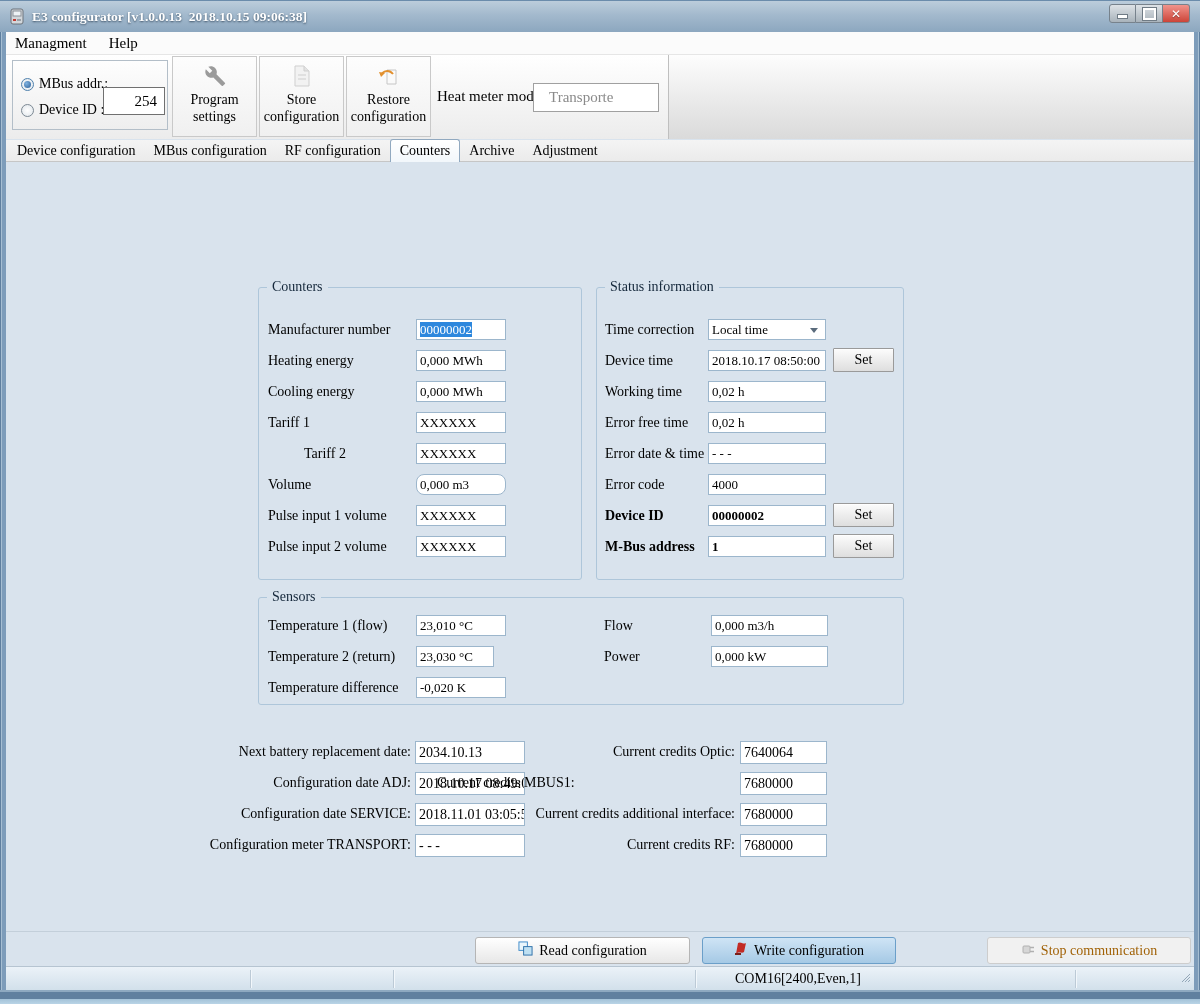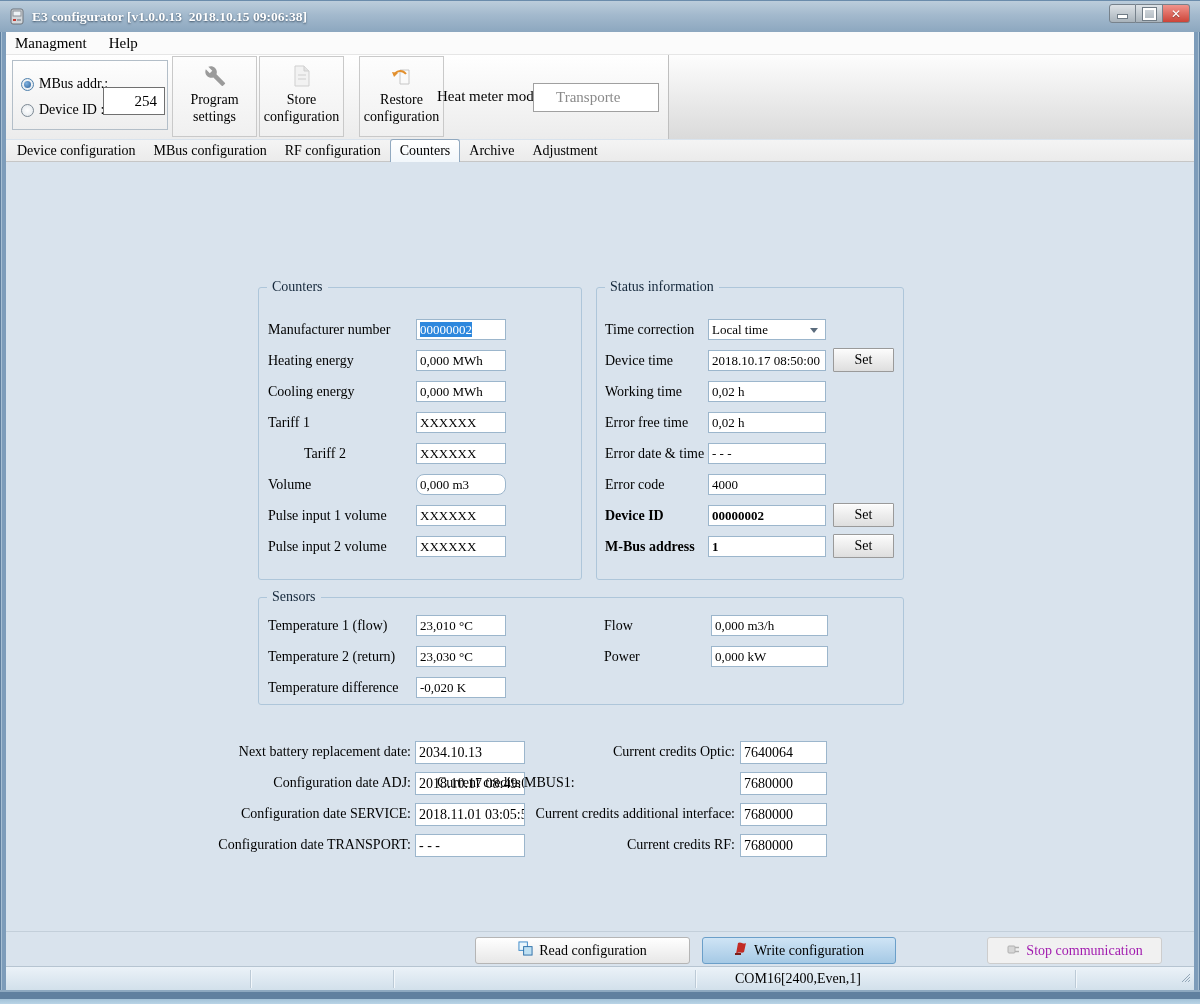--- a/index.html
+++ b/index.html
@@ -40,21 +40,21 @@
     background:radial-gradient(circle at 35% 35%,#7fb2e0,#2d5f96);}
   .radio-label{margin-left:5px;font-size:14px;line-height:14px;white-space:pre;}
   .addr-input{position:absolute;left:90px;top:26px;width:62px;height:28px;border:1px solid #707070;background:#fff;
     box-sizing:border-box;text-align:right;font-size:15px;line-height:26px;padding-right:7px;}
   .tbtn{position:absolute;top:1px;width:85px;height:81px;border:1px solid #c9c9c9;box-sizing:border-box;
     background:linear-gradient(180deg,#fdfdfd,#f0f0f0);display:flex;flex-direction:column;align-items:center;}
   .tbtn-icon{height:30px;display:flex;align-items:center;justify-content:center;margin-top:4px;}
   .tbtn-label{font-size:14px;text-align:center;line-height:17px;}
   .hm-label{position:absolute;left:431px;top:33px;font-size:15px;}
   .hm-input{position:absolute;left:527px;top:28px;width:126px;height:29px;border:1px solid #a0a0a0;background:#fff;
-    box-sizing:border-box;font-size:15px;line-height:27px;padding-left:22px;color:#8a8a8a;}
+    box-sizing:border-box;font-size:15px;line-height:27px;padding-left:15px;color:#8a8a8a;}
   
   .tabbar{position:absolute;left:6px;top:140px;width:1188px;height:22px;background:linear-gradient(#f4f4f4,#ebebeb);
     border-bottom:1px solid #c6c6c6;box-sizing:border-box;display:flex;align-items:flex-end;padding-left:2px;}
   .tab{font-size:14px;line-height:21px;padding:0 9px;color:#000;}
   .tab.active{background:linear-gradient(#ffffff,#f2f7fb);border:1px solid #91a9c0;border-bottom:none;
     border-radius:3px 3px 0 0;position:relative;top:1px;z-index:2;line-height:22px;}
   
   .content{position:absolute;left:6px;top:162px;width:1188px;height:804px;background:#d9e3ed;}
   .pre-action-line{position:absolute;left:6px;top:931px;width:1188px;height:1px;background:#c3cfda;}
   .groupbox{position:absolute;border:1px solid #aec6da;border-radius:3px;box-sizing:border-box;}
@@ -70,21 +70,21 @@
     border-right:4px solid transparent;border-top:5px solid #5a6b7c;}
   .setbtn{position:absolute;width:61px;height:24px;border:1px solid #9a9a9a;border-radius:1px;
     background:linear-gradient(#fcfcfc,#dedede);box-sizing:border-box;text-align:center;font-size:14px;line-height:21px;
     box-shadow:inset 0 1px 0 rgba(255,255,255,.8);}
   
   .abtn{position:absolute;top:937px;height:27px;border-radius:3px;box-sizing:border-box;display:flex;
     align-items:center;justify-content:center;font-size:14px;gap:6px;}
   .abtn .al{white-space:pre;}
   .abtn.read{left:475px;width:215px;background:linear-gradient(#ffffff,#e7e7e7);border:1px solid #b5b5b5;}
   .abtn.write{left:702px;width:194px;background:linear-gradient(#cfe4f5,#a5c9e5);border:1px solid #6b9fc9;}
-  .abtn.stop{left:987px;width:175px;background:#f1f1f1;border:1px solid #cdcdcd;color:#a21caf;}
+  .abtn.stop{left:987px;width:204px;background:#f1f1f1;border:1px solid #cdcdcd;color:#a16207;}
   
   .statusbar{position:absolute;left:6px;top:966px;width:1188px;height:24px;
     background:linear-gradient(#ebf2f8,#d2e0eb);border-top:1px solid #b6c4d1;box-sizing:border-box;}
   .sb-sep{position:absolute;top:3px;width:1px;height:18px;background:#bccad6;box-shadow:1px 0 0 #f2f7fb;}
   .sb-text{position:absolute;left:729px;top:0;line-height:23px;font-size:14px;}
   .grip{position:absolute;right:3px;bottom:3px;}
 </style>
 </head>
 <body>
 
@@ -150,21 +150,21 @@
       <span class="tbtn-icon">
         <svg width="20" height="24" viewBox="0 0 20 24">
             <path d="M3 2h9l5 5v15H3z" fill="#f2f2f2" stroke="#cfcfcf"></path>
             <path d="M12 2v5h5" fill="#e3e3e3" stroke="#cfcfcf"></path>
             <rect x="6" y="10" width="8" height="2" fill="#e0e0e0"></rect>
             <rect x="6" y="14" width="8" height="2" fill="#e0e0e0"></rect>
           </svg>
       </span>
       <span class="tbtn-label">Store configuration</span>
     </div>
-    <div class="tbtn" style="left:353px;">
+    <div class="tbtn" style="left:340px;">
       <span class="tbtn-icon">
         <svg width="24" height="24" viewBox="0 0 24 24">
           <path d="M10 6h9v14h-9z" fill="#fafafa" stroke="#c6c6c6"></path>
           <path d="M16 10c-4-5-10-3-12 1" fill="none" stroke="#e2902e" stroke-width="2"></path>
           <path d="M2 8l2 5 4-4z" fill="#e2902e"></path>
         </svg>
       </span>
       <span class="tbtn-label">Restore configuration</span>
     </div>
 
@@ -225,36 +225,36 @@
     <span class="flabel bold" style="left:8px;top:248px;">M-Bus address</span>
     <div class="ibox bold" style="left:111px;top:248px;width:118px;">1</div>
     <div class="setbtn" style="left:236px;top:246px;">Set</div>
   </div>
 
   <div class="groupbox" style="left:258px;top:597px;width:646px;height:108px;">
     <span class="gtitle">Sensors</span>
     <span class="flabel" style="left:9px;top:17px;">Temperature 1 (flow)</span>
     <div class="ibox" style="left:157px;top:17px;width:90px;">23,010 °C</div>
     <span class="flabel" style="left:9px;top:48px;">Temperature 2 (return)</span>
-    <div class="ibox" style="left:157px;top:48px;width:90px;">23,030 °C</div>
+    <div class="ibox" style="left:157px;top:48px;width:78px;">23,030 °C</div>
     <span class="flabel" style="left:9px;top:79px;">Temperature difference</span>
     <div class="ibox" style="left:157px;top:79px;width:90px;">-0,020 K</div>
     <span class="flabel" style="left:345px;top:17px;">Flow</span>
     <div class="ibox" style="left:452px;top:17px;width:117px;">0,000 m3/h</div>
     <span class="flabel" style="left:345px;top:48px;">Power</span>
     <div class="ibox" style="left:452px;top:48px;width:117px;">0,000 kW</div>
   </div>
 
   <span class="flabel" style="left:153px;top:741px;width:258px;text-align:right;">Next battery replacement date:</span>
   <div class="ibox serif" style="left:415px;top:741px;width:110px;height:23px;line-height:21px;">2034.10.13</div>
   <span class="flabel" style="left:153px;top:772px;width:258px;text-align:right;">Configuration date ADJ:</span>
   <div class="ibox serif" style="left:415px;top:772px;width:110px;height:23px;line-height:21px;">2018.10.17 08:49:02</div>
   <span class="flabel" style="left:153px;top:803px;width:258px;text-align:right;">Configuration date SERVICE:</span>
   <div class="ibox serif" style="left:415px;top:803px;width:110px;height:23px;line-height:21px;">2018.11.01 03:05:51</div>
-  <span class="flabel" style="left:153px;top:834px;width:258px;text-align:right;">Configuration date TRANSPORT:</span>
+  <span class="flabel" style="left:153px;top:834px;width:258px;text-align:right;">Configuration meter TRANSPORT:</span>
   <div class="ibox serif" style="left:415px;top:834px;width:110px;height:23px;line-height:21px;">- - -</div>
 
   <span class="flabel" style="left:437px;top:741px;width:298px;text-align:right;">Current credits Optic:</span>
   <div class="ibox serif" style="left:740px;top:741px;width:87px;height:23px;line-height:21px;">7640064</div>
   <span class="flabel" style="left:437px;top:772px;width:298px;text-align:left;">Current credits MBUS1:</span>
   <div class="ibox serif" style="left:740px;top:772px;width:87px;height:23px;line-height:21px;">7680000</div>
   <span class="flabel" style="left:437px;top:803px;width:298px;text-align:right;">Current credits additional interface:</span>
   <div class="ibox serif" style="left:740px;top:803px;width:87px;height:23px;line-height:21px;">7680000</div>
   <span class="flabel" style="left:437px;top:834px;width:298px;text-align:right;">Current credits RF:</span>
   <div class="ibox serif" style="left:740px;top:834px;width:87px;height:23px;line-height:21px;">7680000</div>

